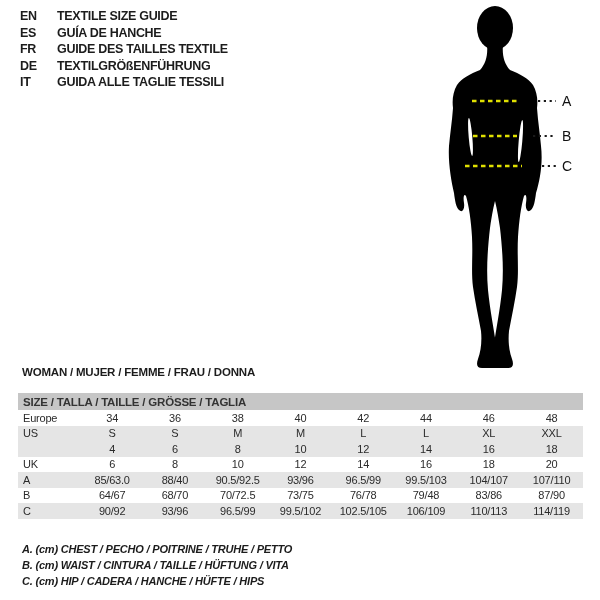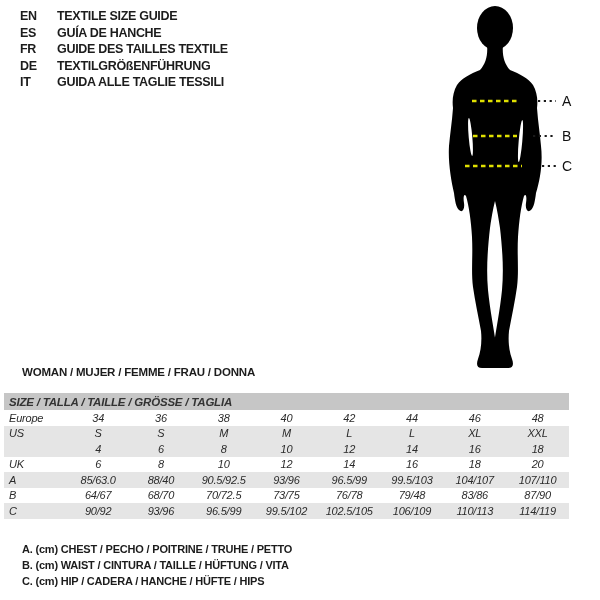--- a/index.html
+++ b/index.html
@@ -15,27 +15,27 @@
   
   .figure{position:absolute;left:420px;top:0;width:180px;height:380px;}
   .figure svg{position:absolute;left:0;top:0;}
   .marker-label{position:absolute;font-size:14px;font-weight:400;color:#111;}
   .marker-a{left:142px;top:93px;}
   .marker-b{left:142px;top:128px;}
   .marker-c{left:142px;top:158px;}
   
   .section-title{position:absolute;left:22px;top:366px;font-size:11.5px;font-weight:bold;letter-spacing:-0.2px;}
   
-  .size-table{position:absolute;left:4px;top:393px;width:565px;border-collapse:collapse;table-layout:fixed;font-size:11px;color:#2b2b2b;font-style:italic;}
+  .size-table{position:absolute;left:18px;top:393px;width:565px;border-collapse:collapse;table-layout:fixed;font-size:11px;color:#2b2b2b;}
   .size-table td{padding:0;height:15.5px;text-align:center;vertical-align:middle;letter-spacing:-0.2px;}
   .size-table .header-cell{background:#c6c6c6;text-align:left;padding-left:5px;height:17px;font-weight:600;font-size:11.5px;color:#333;}
   .size-table .row-label{text-align:left;padding-left:5px;width:80px;margin-top:32px;}
   .size-table tr.shaded td{background:#e5e5e5;}
   
-  .legend{position:absolute;left:22px;top:543px;}
+  .legend{position:absolute;left:22px;top:543px;font-style:italic;}
   .legend-row{height:16px;font-size:11px;font-weight:bold;letter-spacing:-0.2px;white-space:nowrap;}
 </style>
 </head>
 <body>
 
 <div class="lang-block">
   <div class="lang-row">
     <span class="lang-code">EN</span>
     <span class="lang-label">TEXTILE SIZE GUIDE</span>
   </div>

